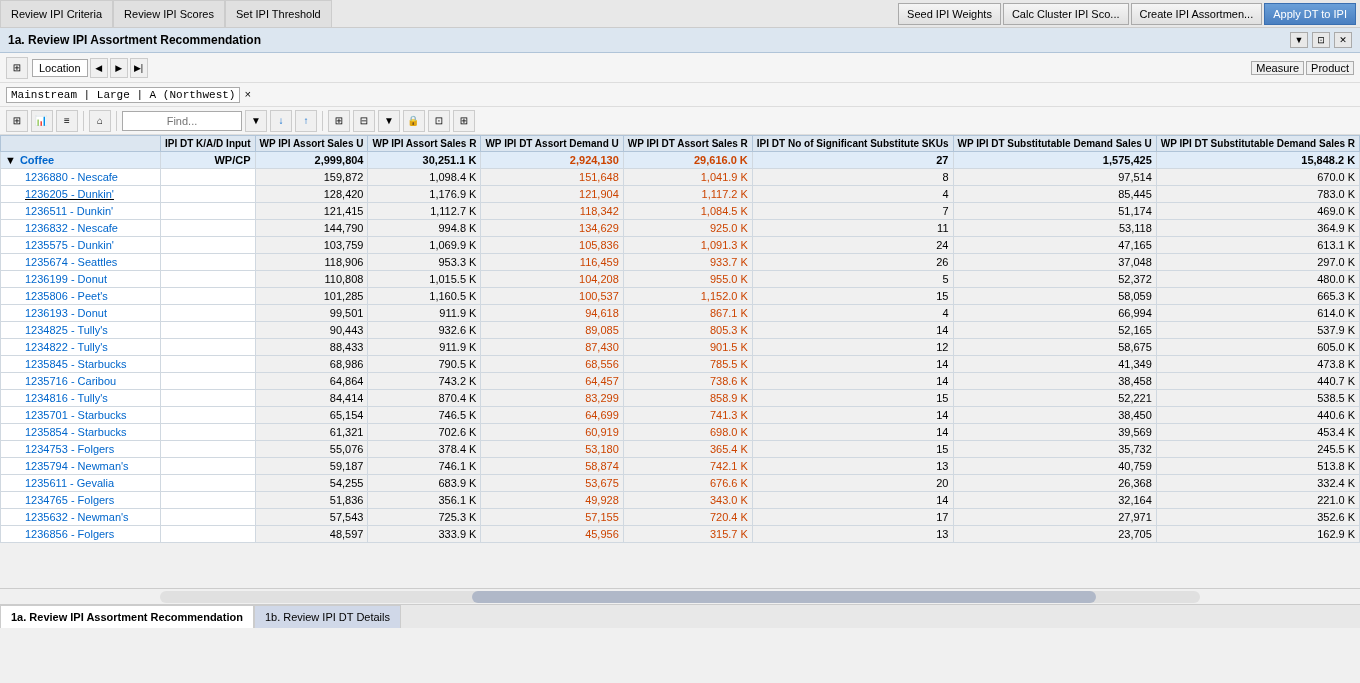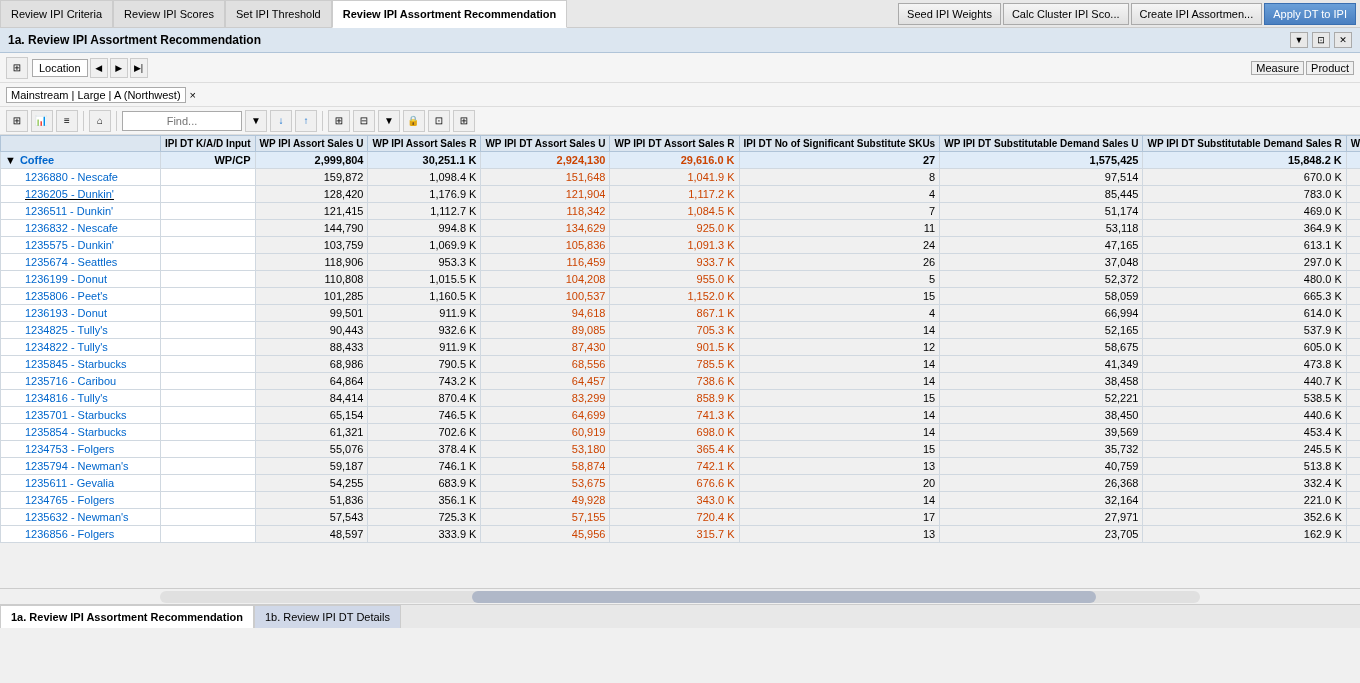--- a/index.html
+++ b/index.html
@@ -131,20 +131,21 @@
 
     
     .filter-row {
       background: #f5f5f5;
       padding: 2px 6px;
       border-bottom: 1px solid #ddd;
       display: flex;
       align-items: center;
       gap: 4px;
       height: 24px;
+      font-family: Liberation Mono, monospace;
     }
     .filter-tag {
       border: 1px solid #aaa;
       padding: 1px 4px;
       background: #fff;
       font-size: 11px;
     }
 
     
     .toolbar2 {
@@ -266,23 +267,20 @@
 
 <div class="top-tabs">
   <div class="top-tab">
     <span>Review IPI Criteria</span>
   </div>
   <div class="top-tab">
     <span>Review IPI Scores</span>
   </div>
   <div class="top-tab">
     <span>Set IPI Threshold</span>
-  </div>
-  <div class="top-tab active">
-    <span>Review IPI Assortment Recommendation</span>
   </div>
   <div class="top-tab-spacer"></div>
   <div class="top-actions">
     <button class="action-btn">Seed IPI Weights</button>
     <button class="action-btn">Calc Cluster IPI Sco...</button>
     <button class="action-btn">Create IPI Assortmen...</button>
     <button class="action-btn primary">Apply DT to IPI</button>
   </div>
 </div>
 
@@ -340,21 +338,21 @@
 </div>
 
 <div class="table-container">
   <table>
     <thead>
       <tr>
         <th class="fixed-col"></th>
         <th class="fixed-col2">IPI DT K/A/D Input</th>
         <th><span>WP IPI Assort Sales U</span></th>
         <th><span>WP IPI Assort Sales R</span></th>
-        <th><span>WP IPI DT Assort Sales U</span></th>
+        <th><span>WP IPI DT Assort Demand U</span></th>
         <th><span>WP IPI DT Assort Sales R</span></th>
         <th><span>IPI DT No of Significant Substitute SKUs</span></th>
         <th><span>WP IPI DT Substitutable Demand Sales U</span></th>
         <th><span>WP IPI DT Substitutable Demand Sales R</span></th>
         <th><span>WP IPI Demand Transferred %</span></th>
 
       </tr>
     </thead>
     <tbody id="table-body">
     <tr class="group-row">
@@ -476,21 +474,21 @@
           <td>66,994</td>
           <td>614.0 K</td>
           <td>70.8 %</td>
         </tr>
         <tr>
           <td class="name-col"><span style="padding-left:20px;"><span class="blue-link">1234825 - Tully's</span></span></td>
           <td class="input-col"></td>
           <td>90,443</td>
           <td>932.6 K</td>
           <td class="orange-text">89,085</td>
-          <td class="orange-text">705.3 K</td>
+          <td class="orange-text">805.3 K</td>
           <td>14</td>
           <td>52,165</td>
           <td>537.9 K</td>
           <td>58.6 %</td>
         </tr>
         <tr>
           <td class="name-col"><span style="padding-left:20px;"><span class="blue-link">1234822 - Tully's</span></span></td>
           <td class="input-col"></td>
           <td>88,433</td>
           <td>911.9 K</td>

